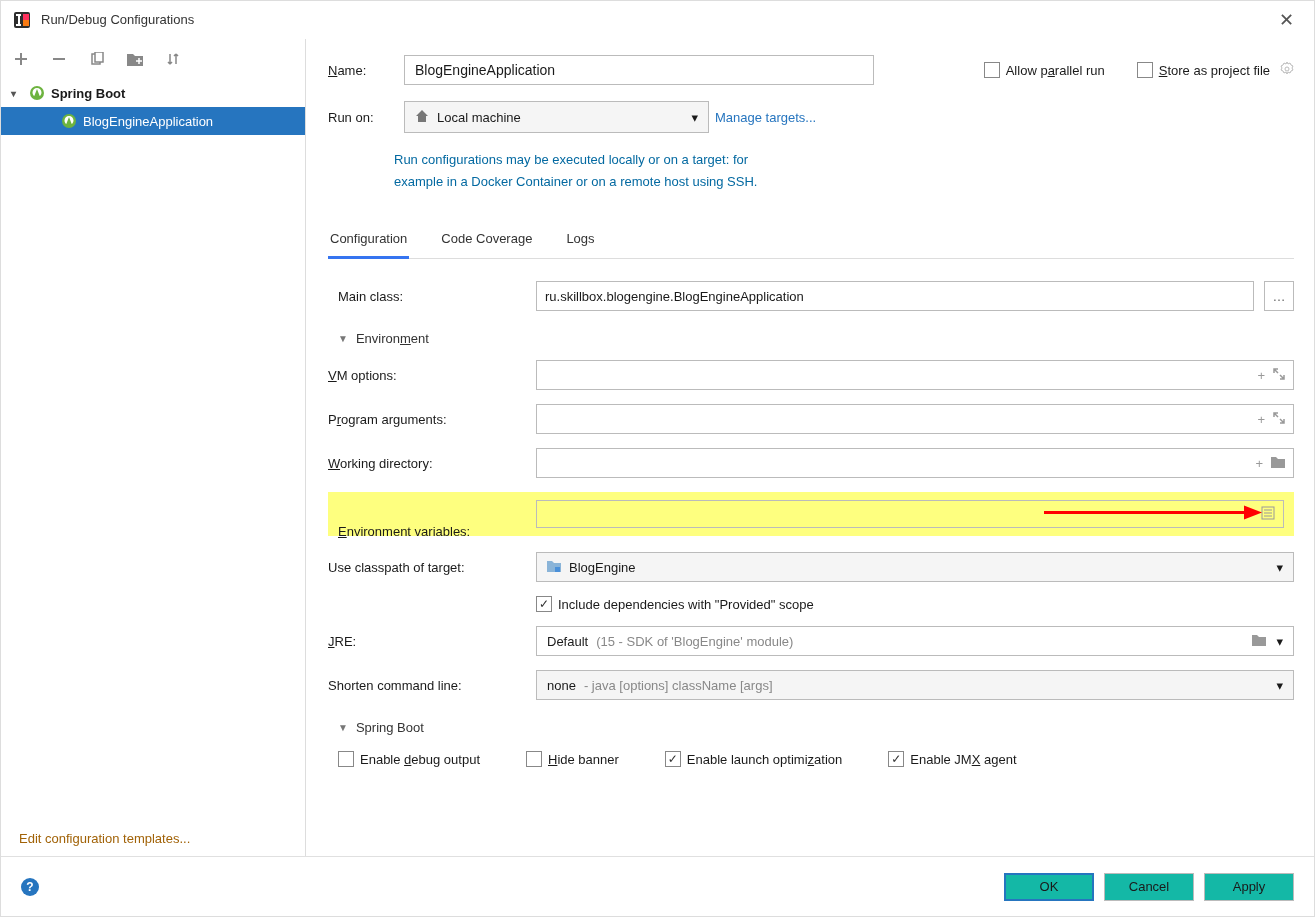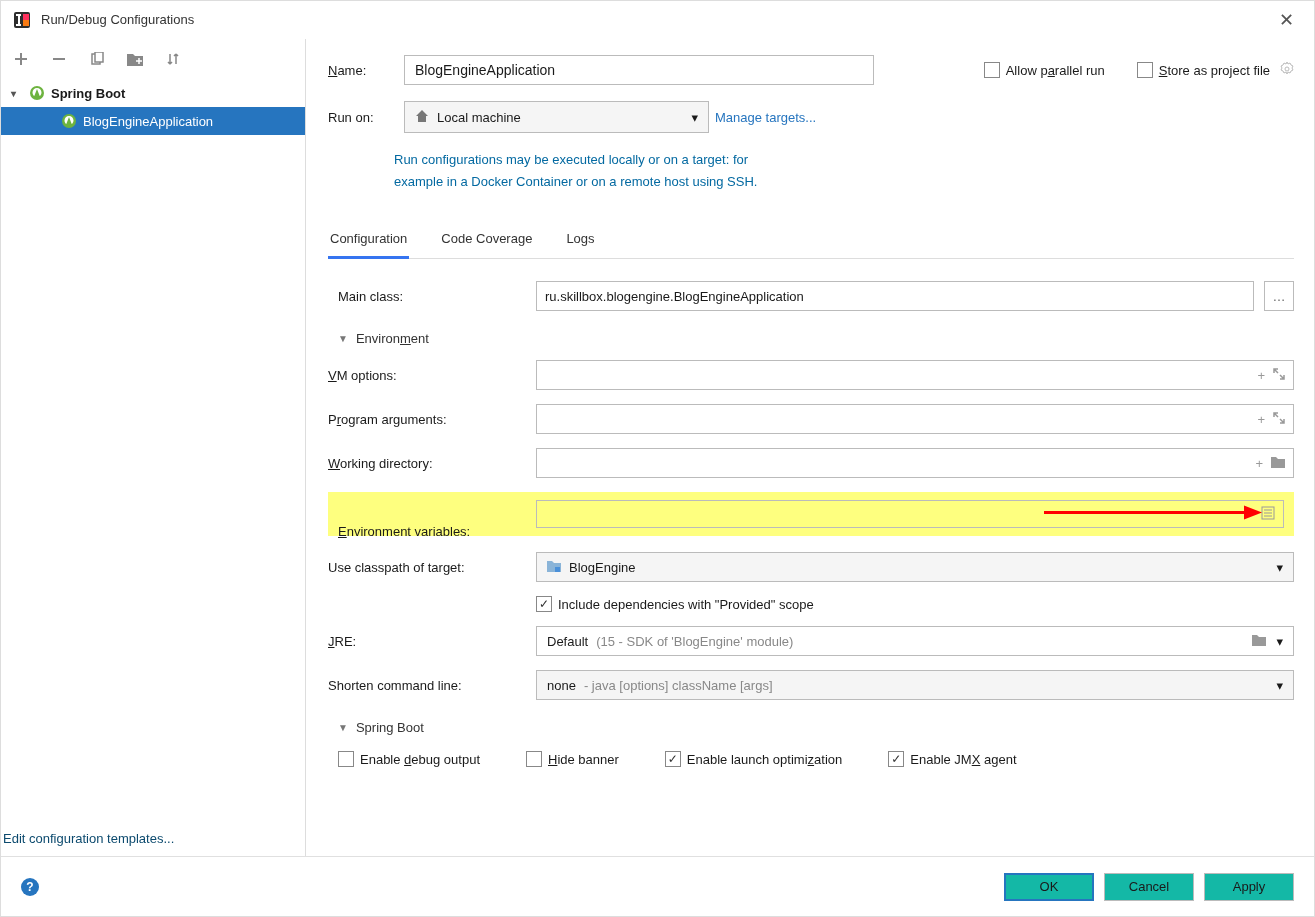--- a/index.html
+++ b/index.html
@@ -101,22 +101,22 @@
       font-size: 10px;
       color: #555;
     }
     .spring-icon {
       width: 16px;
       height: 16px;
       display: inline-flex;
       align-items: center;
     }
     .edit-templates {
-      padding: 10px 2px;
-      color: #0c4a6e;
+      padding: 10px 18px;
+      color: #a16207;
       cursor: pointer;
       border-top: 1px solid transparent;
     }
     .main {
       flex: 1;
       padding: 16px 20px 0 22px;
       overflow: auto;
       position: relative;
     }
     .row {

